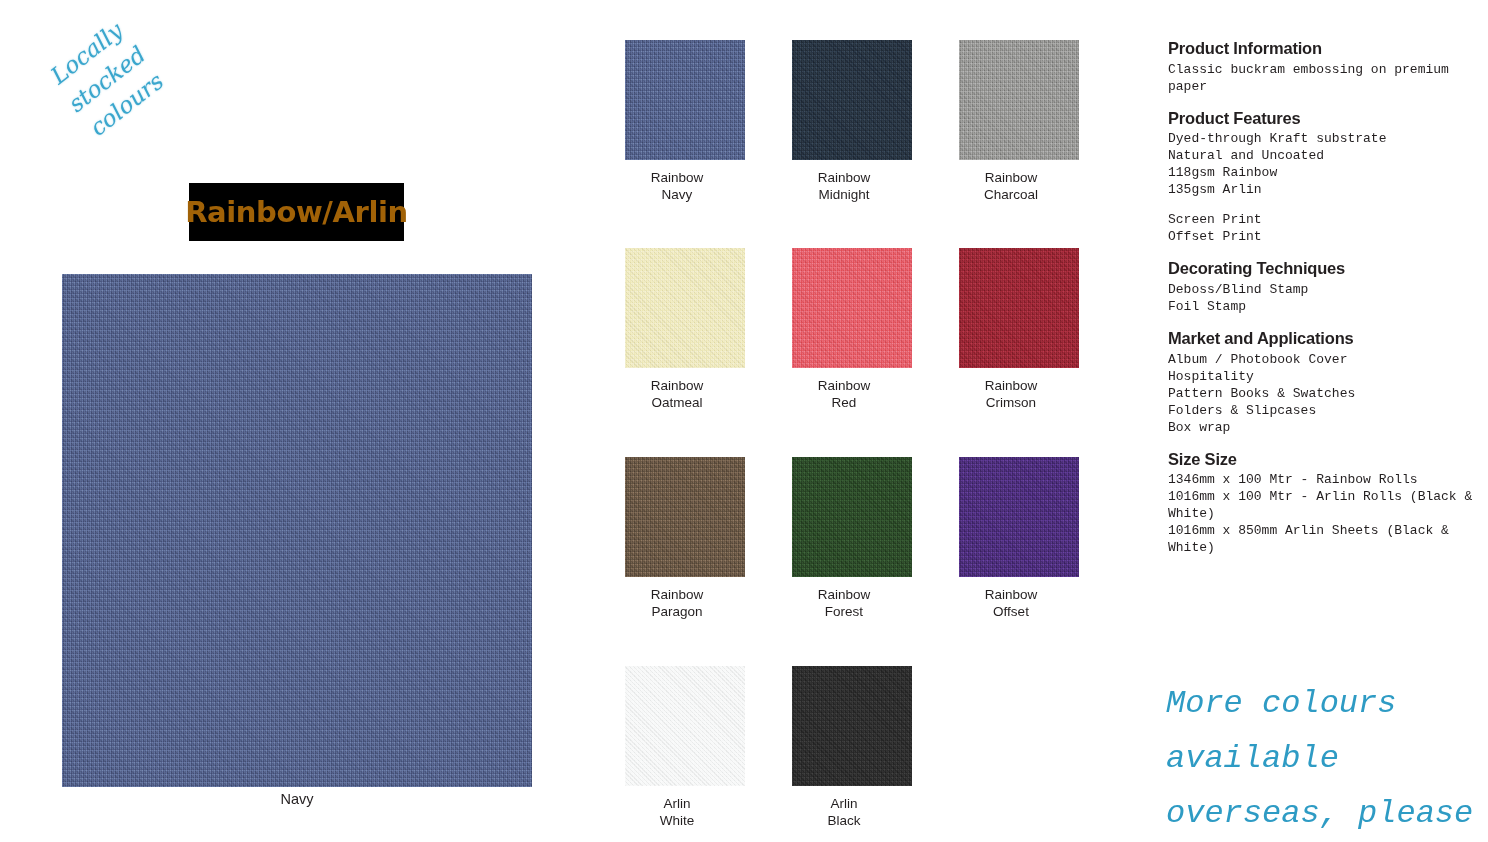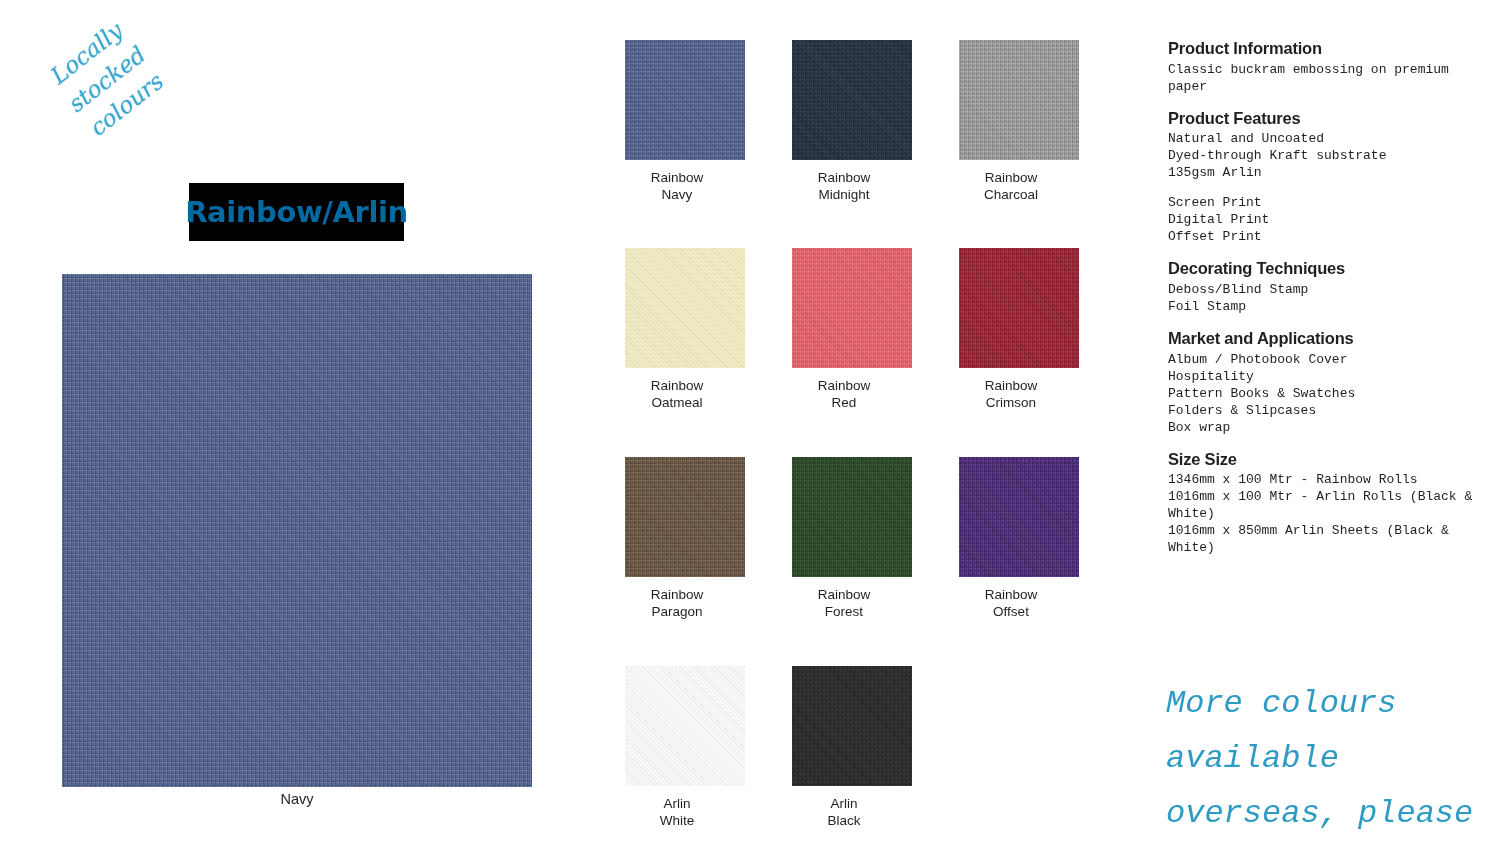--- a/index.html
+++ b/index.html
@@ -52,21 +52,21 @@
   }
 
   
   #logo-box{
     position:absolute; left:189px; top:183px;
     width:215px; height:58px;
     background:#000000;
     display:flex; align-items:center; justify-content:center;
   }
   #logo-box .logo-text{
-    color:#0369a1;
+    color:#a16207;
     font-family:"DejaVu Sans", sans-serif;
     font-weight:bold;
     font-size:29px;
     letter-spacing:-.4px;
   }
 
   
   #hero{
     position:absolute; left:62px; top:274px;
     width:470px; height:513px;
@@ -208,27 +208,27 @@
     </div>
   </div>
 
 <div id="info">
     <div class="sec">
       <h3>Product Information</h3>
       <div class="line">Classic buckram embossing on premium paper</div>
     </div>
     <div class="sec">
       <h3>Product Features</h3>
+      <div class="line">Dyed-through Kraft substrate</div>
       <div class="line">Natural and Uncoated</div>
-      <div class="line">Dyed-through Kraft substrate</div>
+      <div class="line">118gsm Rainbow</div>
       <div class="line">135gsm Arlin</div>
     </div>
     <div class="sec">
       <div class="line">Screen Print</div>
-      <div class="line">Digital Print</div>
       <div class="line">Offset Print</div>
     </div>
     <div class="sec">
       <h3>Decorating Techniques</h3>
       <div class="line">Deboss/Blind Stamp</div>
       <div class="line">Foil Stamp</div>
     </div>
     <div class="sec">
       <h3>Market and Applications</h3>
       <div class="line">Album / Photobook Cover</div>

